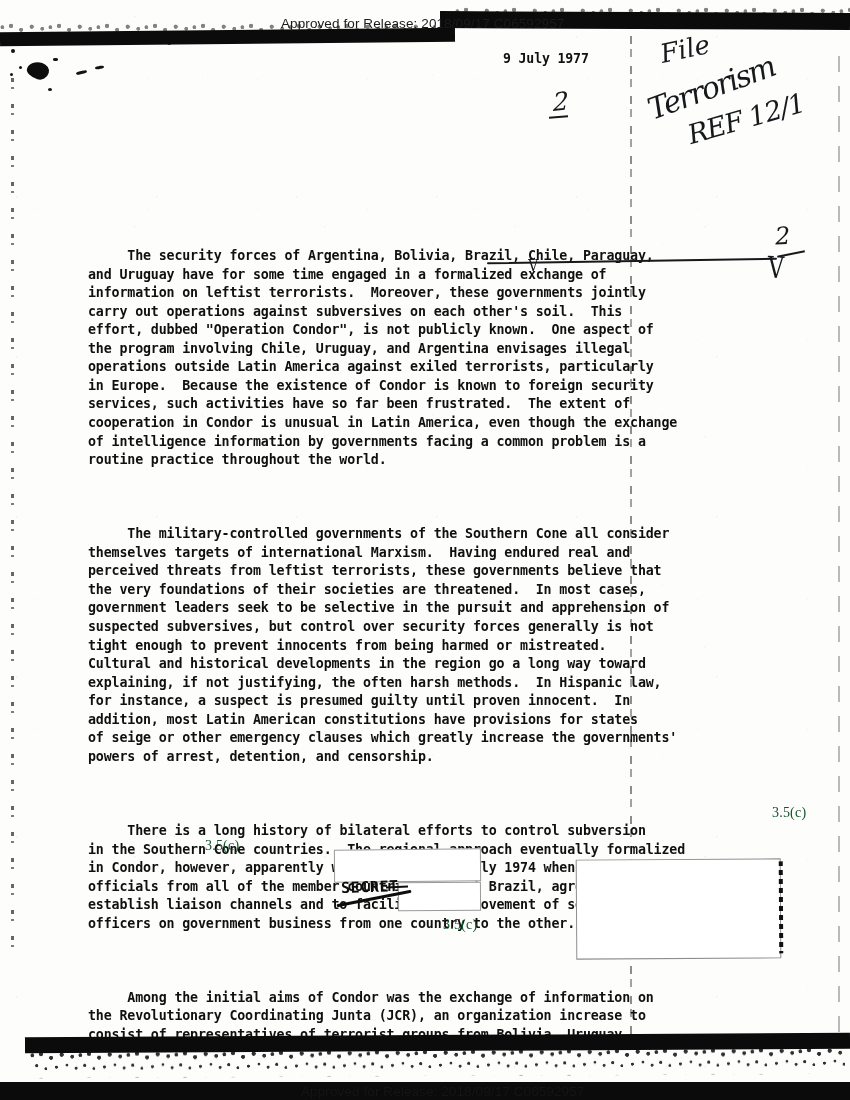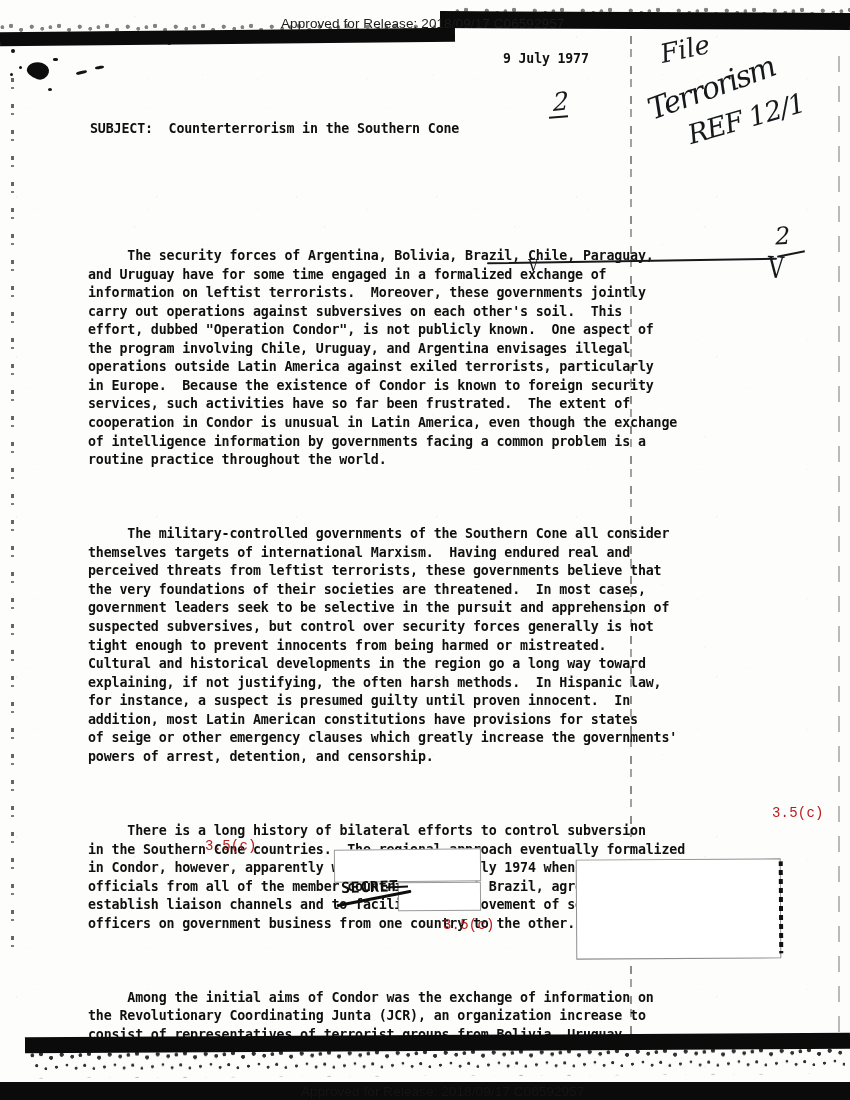--- a/index.html
+++ b/index.html
@@ -119,23 +119,23 @@
   }
   #body-text p {
     margin: 0 0 18.5px 0;
     white-space: pre-wrap;
   }
   #body-text p:last-child { margin-bottom: 0; }
 
   
   .exempt {
     position: absolute;
-    font-family: Liberation Mono, monospace;
+    font-family: Liberation Serif, serif;
     font-size: 14px;
-    color: #b91c1c;
+    color: #14532d;
     letter-spacing: .2px;
   }
   #exempt-right  { left: 772px; top: 805px; }
   #exempt-left   { left: 205px; top: 838px; }
   #exempt-center { left: 443px; top: 917px; }
 
   
   .redact-box {
     position: absolute;
     border: 1px solid #9a9a9a;
@@ -332,21 +332,20 @@
   <div class="blot-dot" id="blot-4"></div>
   <div class="blot-dot" id="blot-5"></div>
   <div class="blot-dot" id="blot-6"></div>
   <div class="blot-dot" id="blot-7"></div>
 
   <div id="fold-line"></div>
   <div id="edge-line-right"></div>
 
   <div class="typed" id="doc-date">9 July 1977</div>
 
-  <div class="typed" id="doc-subject">SUBJECT:  Counterterrorism in the Southern Cone</div>
 
   <div class="typed" id="body-text">
     <p>     The security forces of Argentina, Bolivia, Brazil, Chile, Paraguay,
 and Uruguay have for some time engaged in a formalized exchange of
 information on leftist terrorists.  Moreover, these governments jointly
 carry out operations against subversives on each other's soil.  This
 effort, dubbed "Operation Condor", is not publicly known.  One aspect of
 the program involving Chile, Uruguay, and Argentina envisages illegal
 operations outside Latin America against exiled terrorists, particularly
 in Europe.  Because the existence of Condor is known to foreign security

